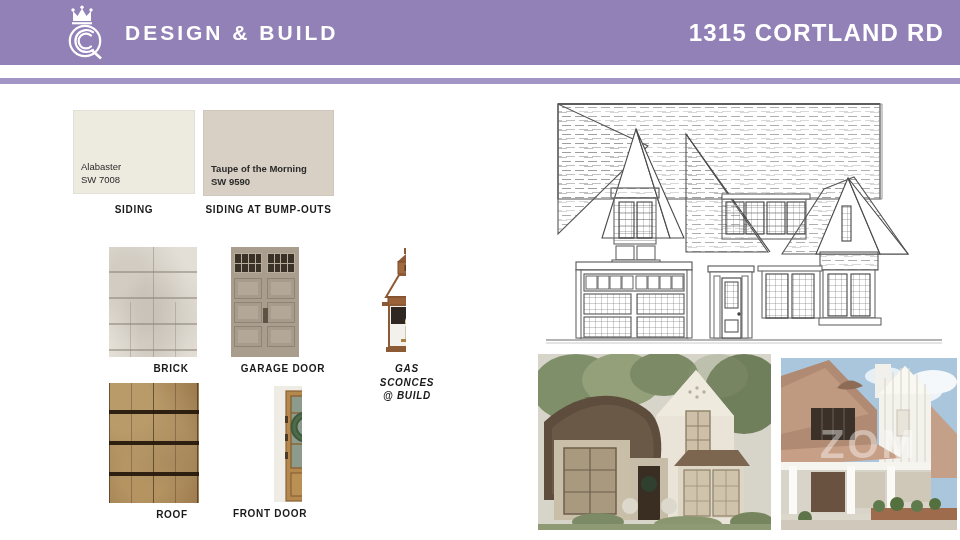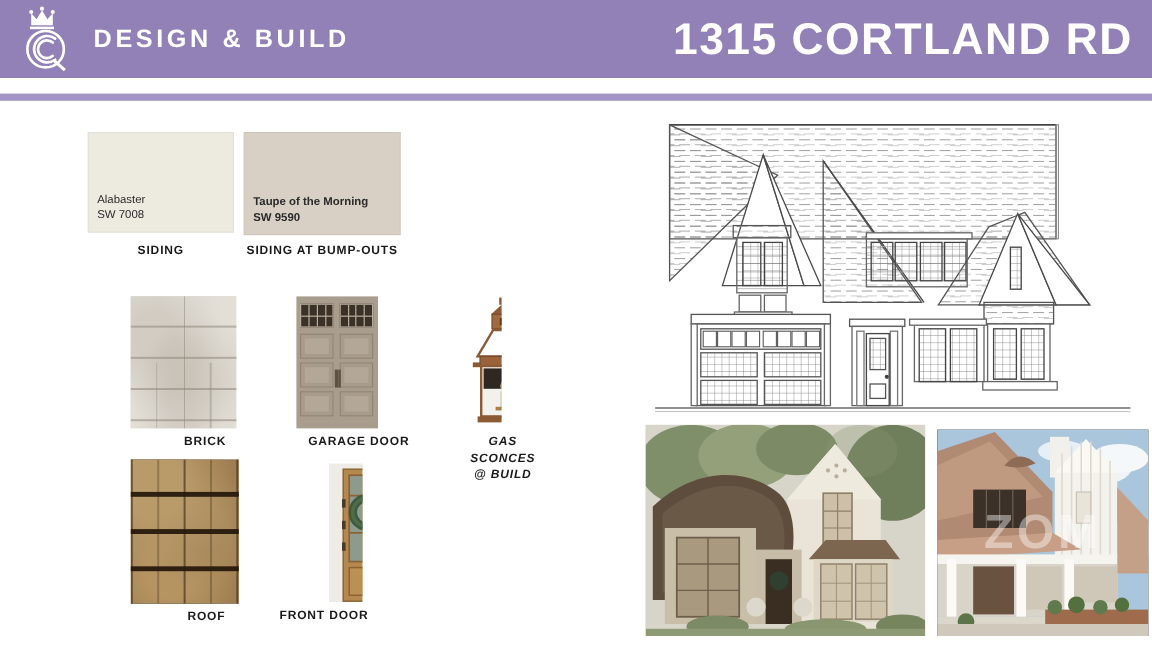--- a/index.html
+++ b/index.html
@@ -8,38 +8,38 @@
     background: #ffffff;
     font-family: "Liberation Sans", sans-serif;
     overflow: hidden;
   }
   .page { position: relative; width: 960px; height: 540px; background: #fff; }
 
   
   .header {
     position: absolute; left: 0; top: 0; width: 960px; height: 65px;
     background: #9281b7;
-    display: flex; align-items: center;
+    display: flex; align-items: center; padding-left: 47px;
   }
   .header-underline {
     position: absolute; left: 0; top: 78px; width: 960px; height: 6px;
     background: #a294c4;
   }
   .logo-block {
     display: flex; align-items: center; margin-left: 14px;
   }
   .logo-mark { width: 56px; height: 58px; position: relative; }
   .logo-text {
     color: #ffffff; font-size: 21px; font-weight: bold;
     letter-spacing: 3.0px; margin-left: 8px; white-space: nowrap;
     font-family: "Liberation Sans", sans-serif;
   }
   .header-title {
     position: absolute; right: 16px; top: 50%; transform: translateY(-50%);
-    color: #ffffff; font-size: 37px; font-weight: bold;
+    color: #ffffff; font-size: 24px; font-weight: bold;
     letter-spacing: 1.2px; white-space: nowrap; margin-left: 48px;
   }
 
   
   .left-panel { position: absolute; left: 0; top: 84px; width: 500px; height: 456px; }
 
   .swatch-item { position: absolute; }
   .swatch-chip {
     position: relative; width: 100%; height: 100%;
     border: 1px solid rgba(0,0,0,0.04);
@@ -191,21 +191,21 @@
         </div>
       </div>
       <div class="item-caption" style="top:93px;">SIDING AT BUMP-OUTS</div>
     </div>
 
     <div class="material-item" style="left:73px; top:163px; width:124px; height:110px;">
       <div class="material-img tex-brick"></div>
       <div class="item-caption" style="top:115px;">BRICK</div>
     </div>
 
-    <div class="material-item" style="left:211px; top:163px; width:104px; height:110px;">
+    <div class="material-item" style="left:195px; top:163px; width:104px; height:110px;">
       <div class="material-img garage">
         <div class="gwin" style="left:5%; width:41%;">
           <i></i>
             <i></i>
             <i></i>
             <i></i>
         </div>
         <div class="gwin" style="left:53%; width:41%;">
           <i></i>
             <i></i>
@@ -217,21 +217,21 @@
         <div class="gpanel" style="left:5%; top:50%; width:41%; height:19%;"></div>
         <div class="gpanel" style="left:53%; top:50%; width:41%; height:19%;"></div>
         <div class="gpanel" style="left:5%; top:72%; width:41%; height:19%;"></div>
         <div class="gpanel" style="left:53%; top:72%; width:41%; height:19%;"></div>
         <div class="ghandle" style="left:47.5%;"></div>
         <div class="ghandle" style="left:51%;"></div>
       </div>
       <div class="item-caption" style="top:115px;">GARAGE DOOR</div>
     </div>
 
-    <div class="material-item" style="left:348px; top:163px; width:70px; height:110px;font-style:italic;">
+    <div class="material-item" style="left:336px; top:163px; width:70px; height:110px;font-style:italic;">
       <div class="material-img lantern">
         <svg width="70" height="110" viewBox="0 0 70 110" aria-hidden="true">
 
           <rect x="32" y="1" width="4" height="6" fill="#8d5a36"></rect>
 
           <path d="M25 15 L34 7 L43 15 Z" fill="#8d5a36"></path>
           <rect x="26" y="15" width="17" height="12" fill="#a06a3e" stroke="#7a4a2c" stroke-width="1"></rect>
           <rect x="32.5" y="18" width="4" height="6" fill="#5d3a22"></rect>
 
           <path d="M14 50 L27 28 L42 28 L55 50 Z" fill="#ffffff" stroke="#8d5a36" stroke-width="2"></path>

